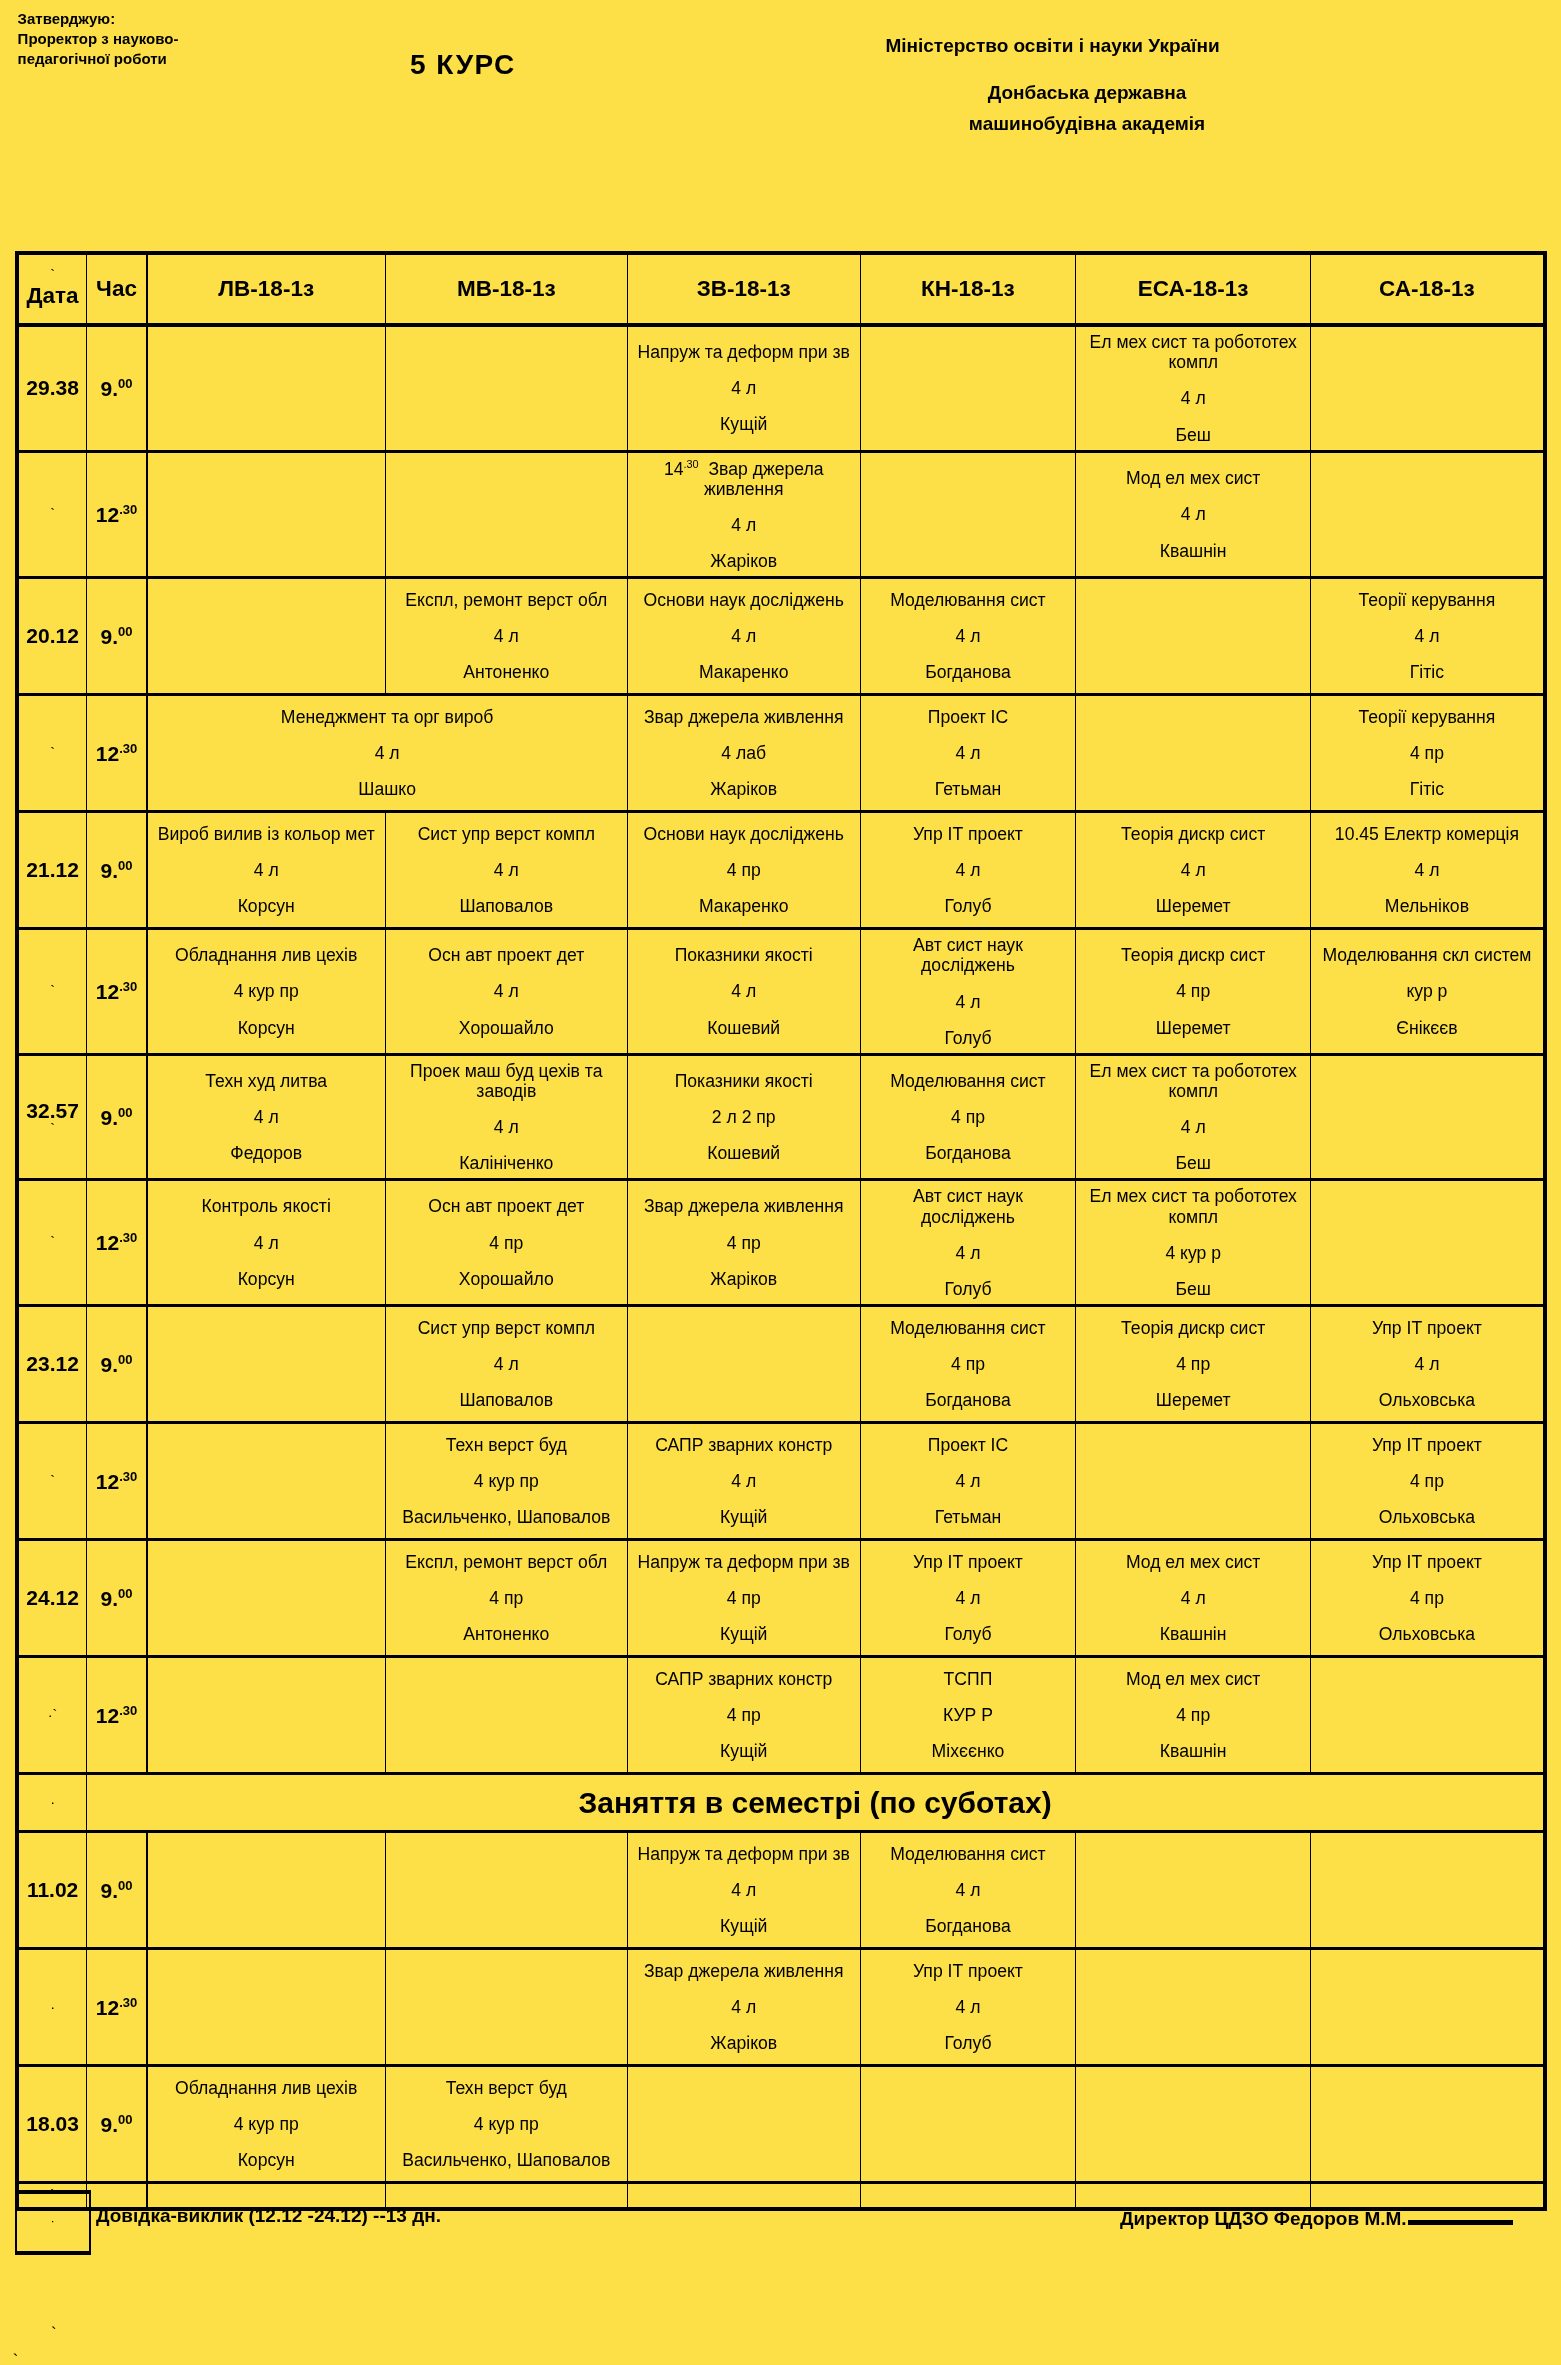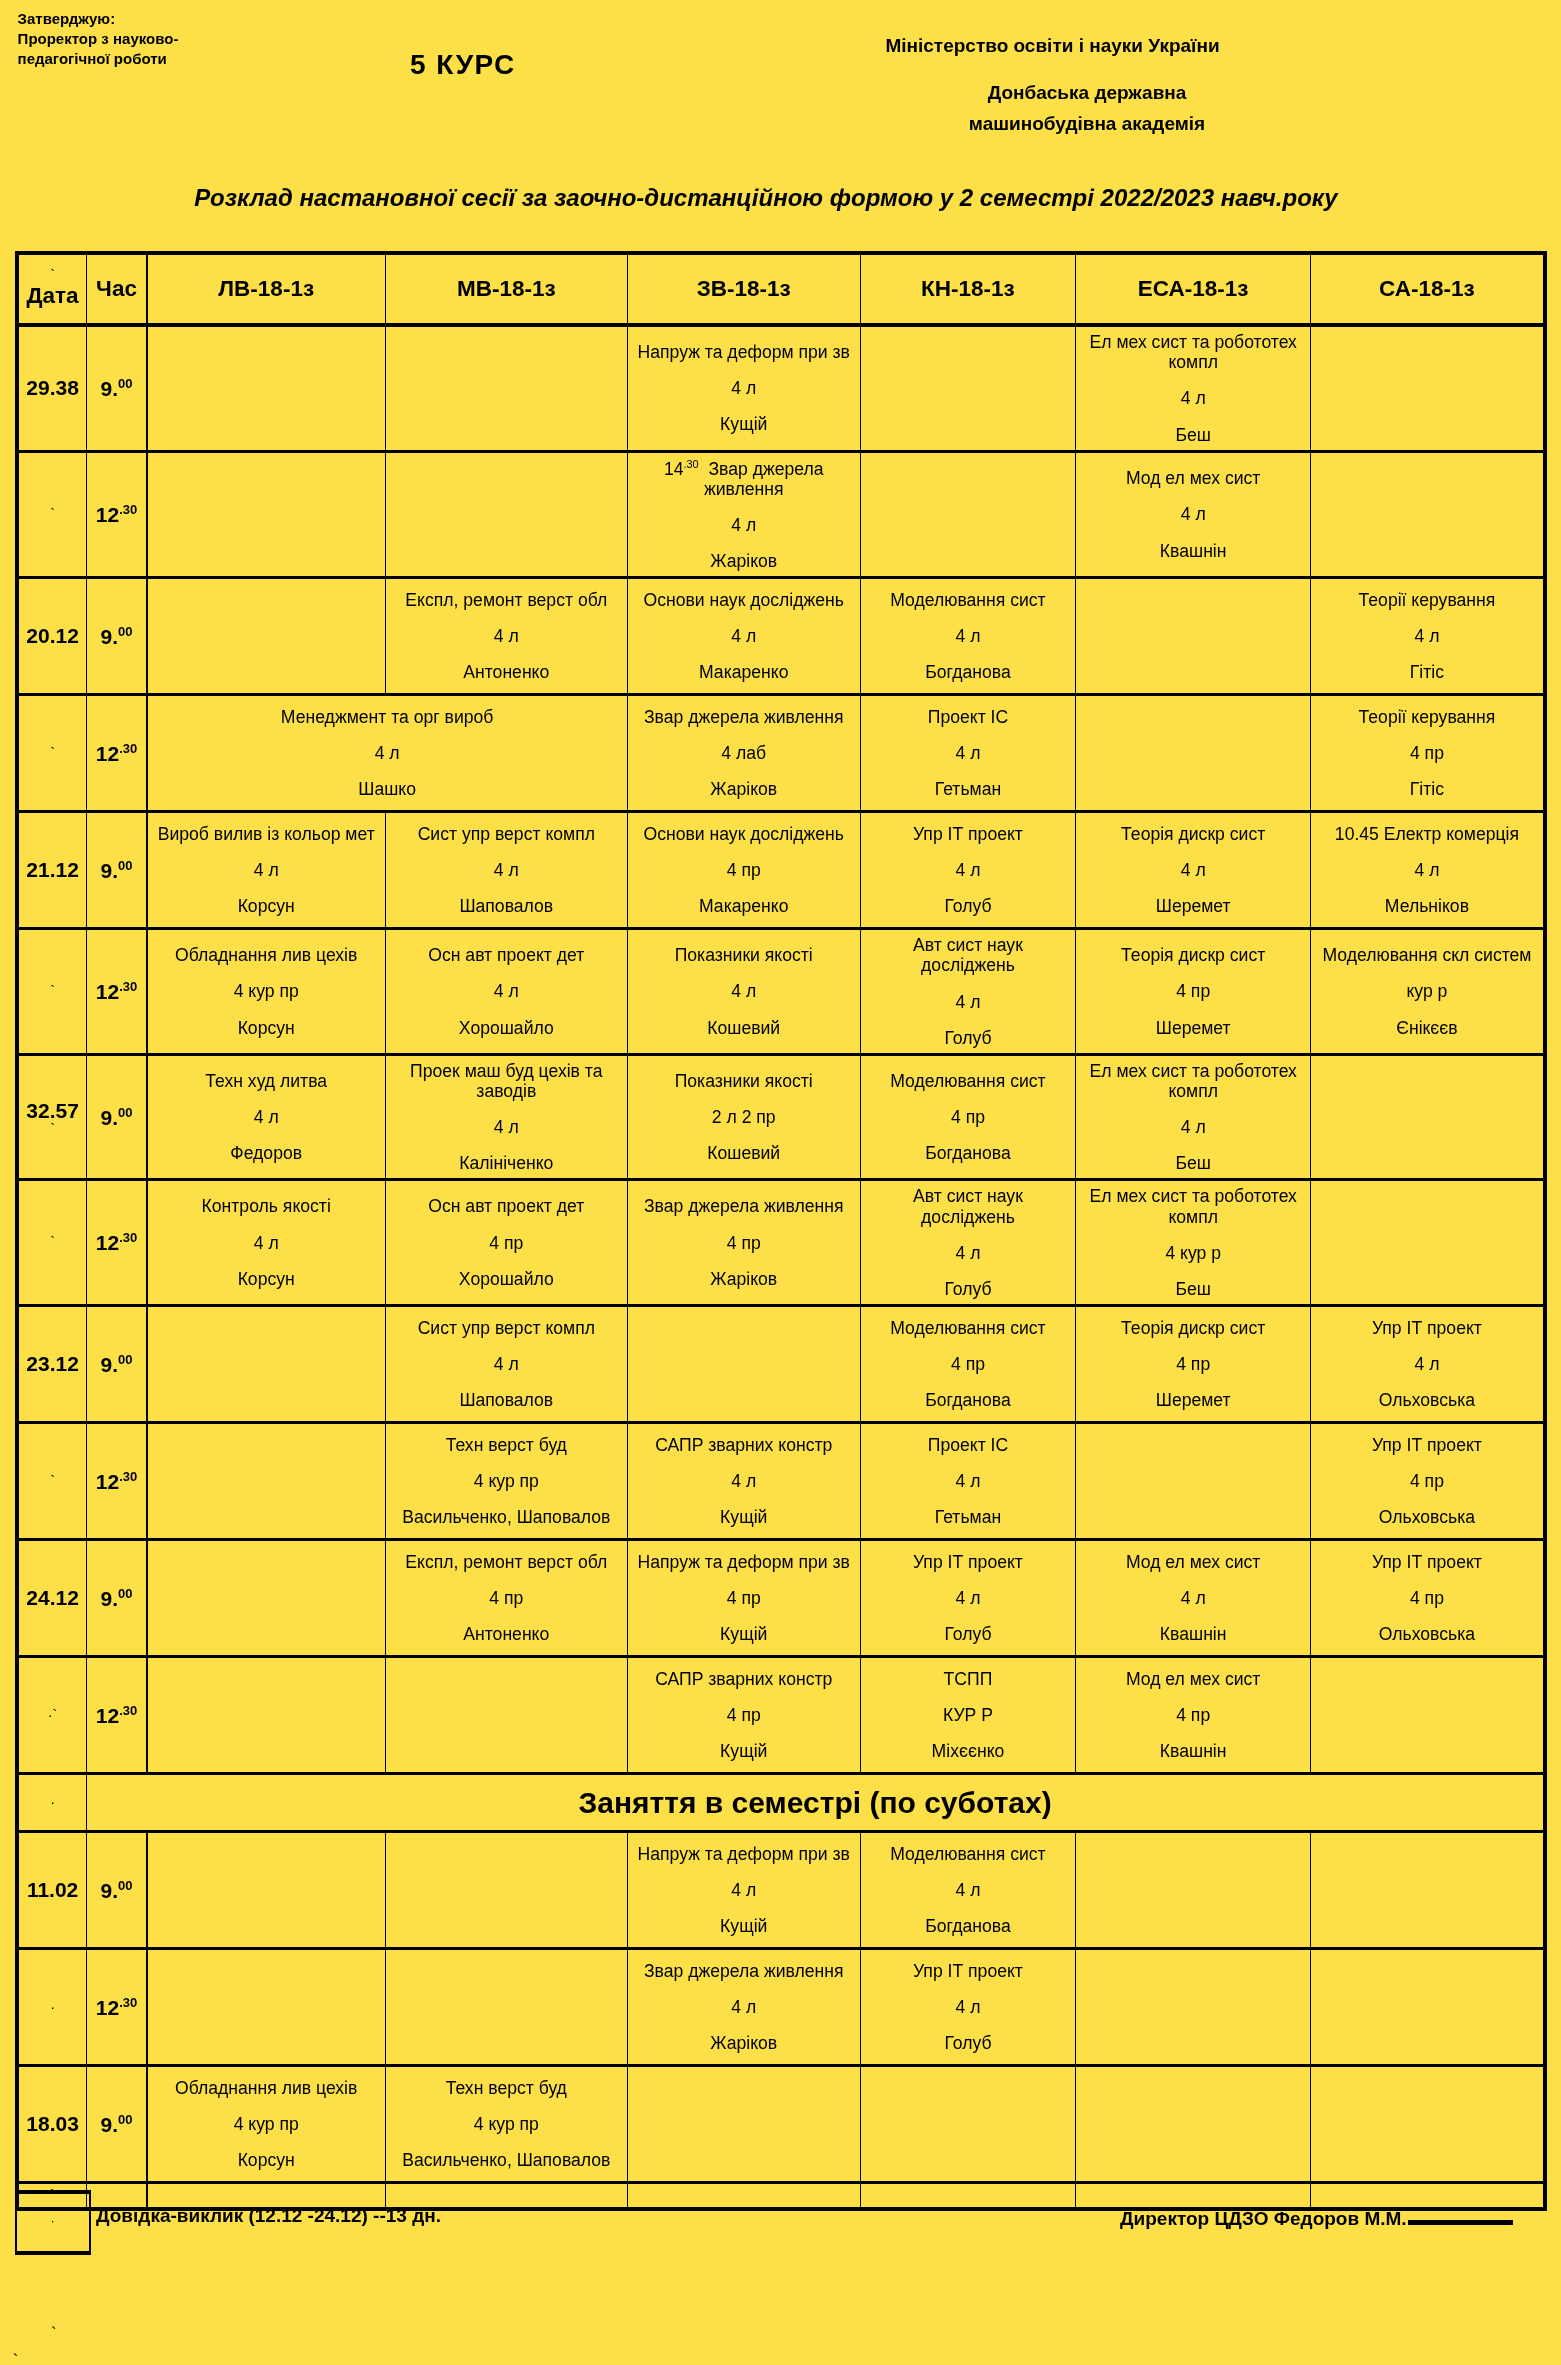--- a/index.html
+++ b/index.html
@@ -59,21 +59,20 @@
 
   <div class="course">5  КУРС</div>
 
   <div class="ministry">Міністерство освіти і науки України</div>
 
   <div class="academy">
     <div>Донбаська державна</div>
     <div>машинобудівна академія</div>
   </div>
 
-  <div class="doc-title">Розклад настановної  сесії за заочно-дистанційною формою у 2 семестрі  2022/2023  навч.року</div>
 
   <table class="schedule">
     <colgroup>
       <col style="width:4.60%">
         <col style="width:3.90%">
       <col style="width:15.63%">
         <col style="width:15.83%">
       <col style="width:15.25%">
         <col style="width:14.10%">
       <col style="width:15.38%">

